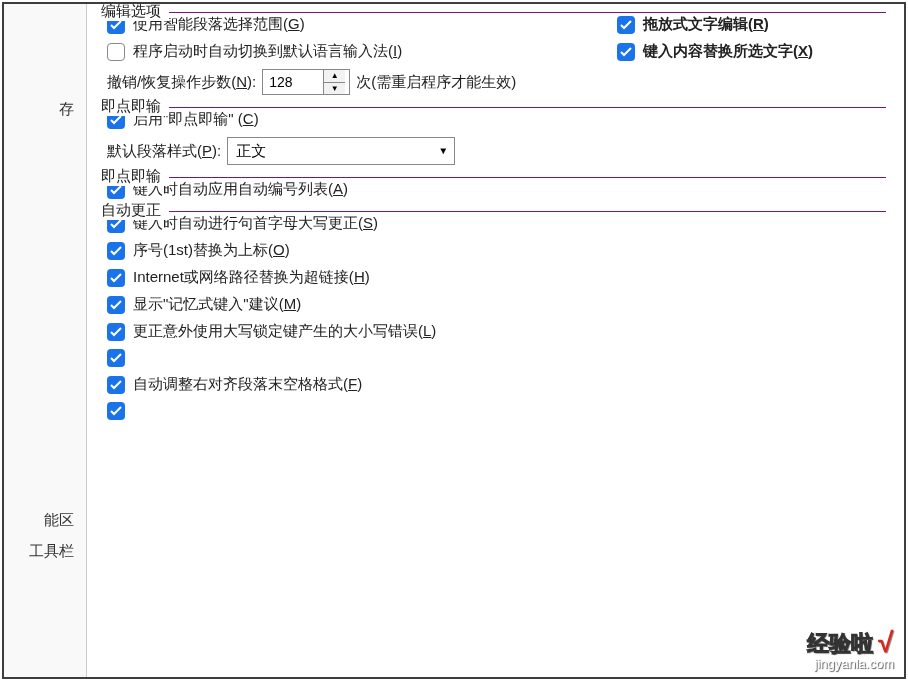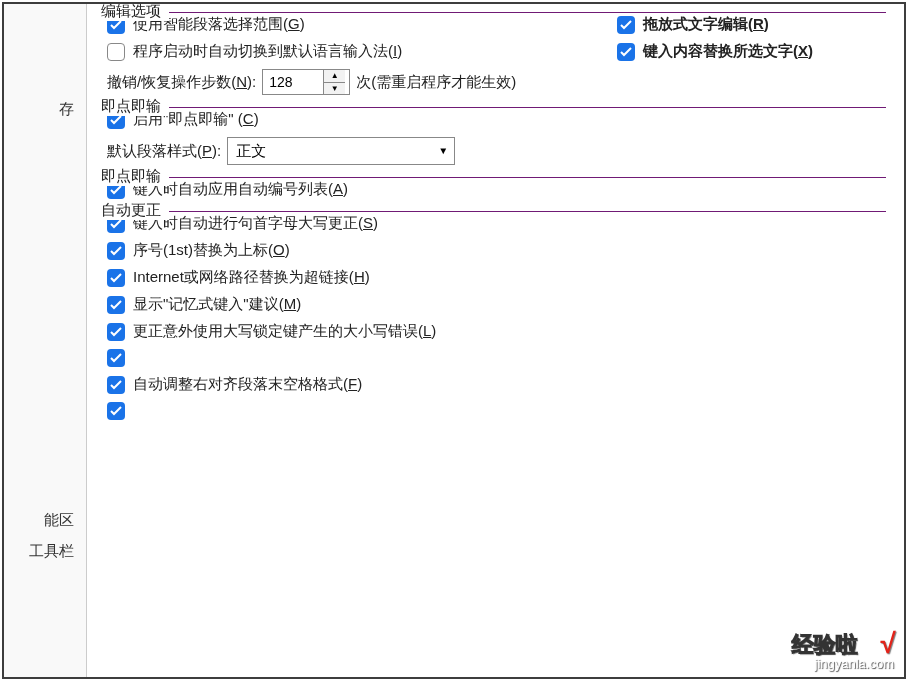--- a/index.html
+++ b/index.html
@@ -134,23 +134,24 @@
   text-align: right;
   pointer-events: none;
 }
 .wm-top {
   font-weight: bold;
   font-size: 22px;
   color: #fff;
   -webkit-text-stroke: 1px #333;
   text-shadow: 1px 1px 1px rgba(0,0,0,.6);
   display: flex;
-  align-items: flex-end;
+  align-items: flex-start;
   justify-content: flex-end;
-  gap: 21px;
+  gap: 4px;
+  font-family: Liberation Mono, monospace;
 }
 .wm-check {
   color: #e2231a;
   font-size: 28px;
   font-weight: bold;
   font-style: italic;
   -webkit-text-stroke: 0;
   text-shadow: 1px 1px 1px rgba(0,0,0,.5);
 }
 .wm-bottom {

